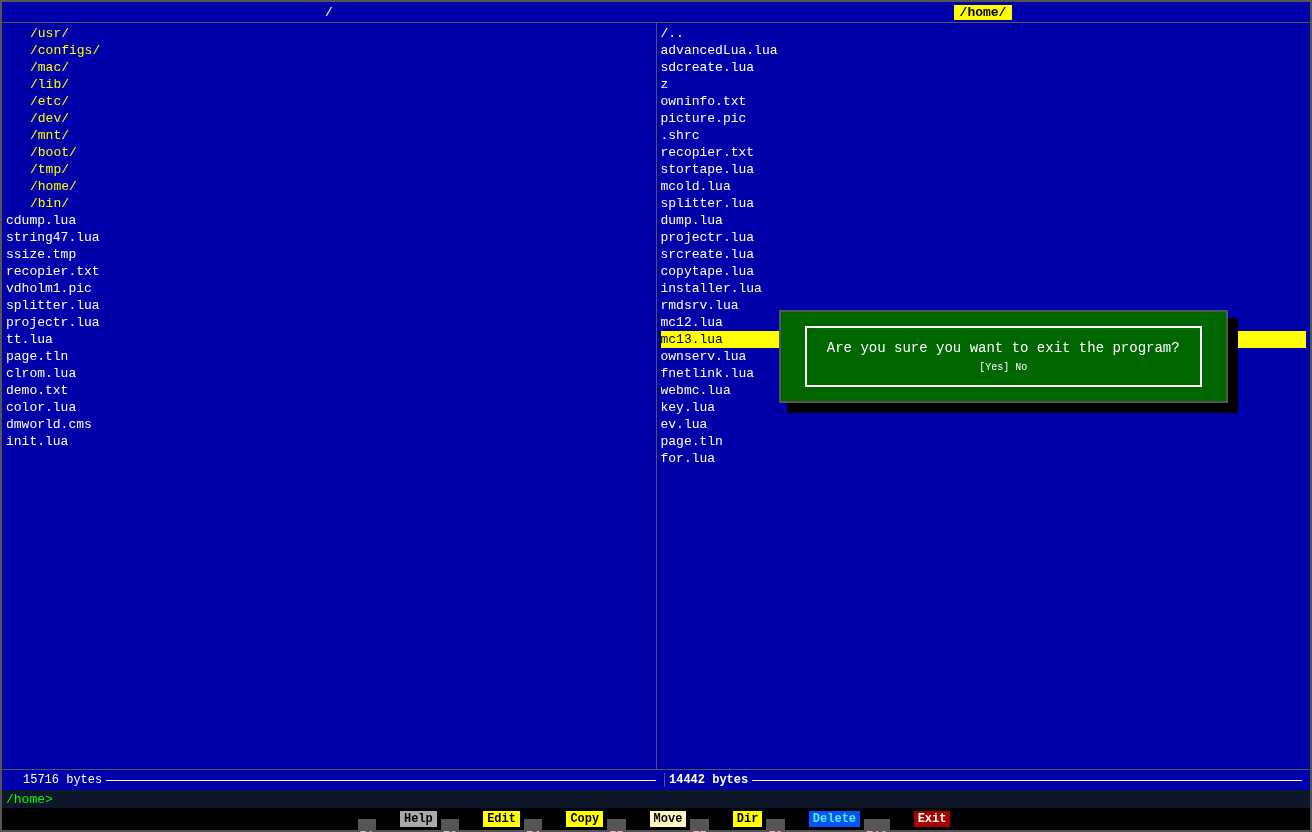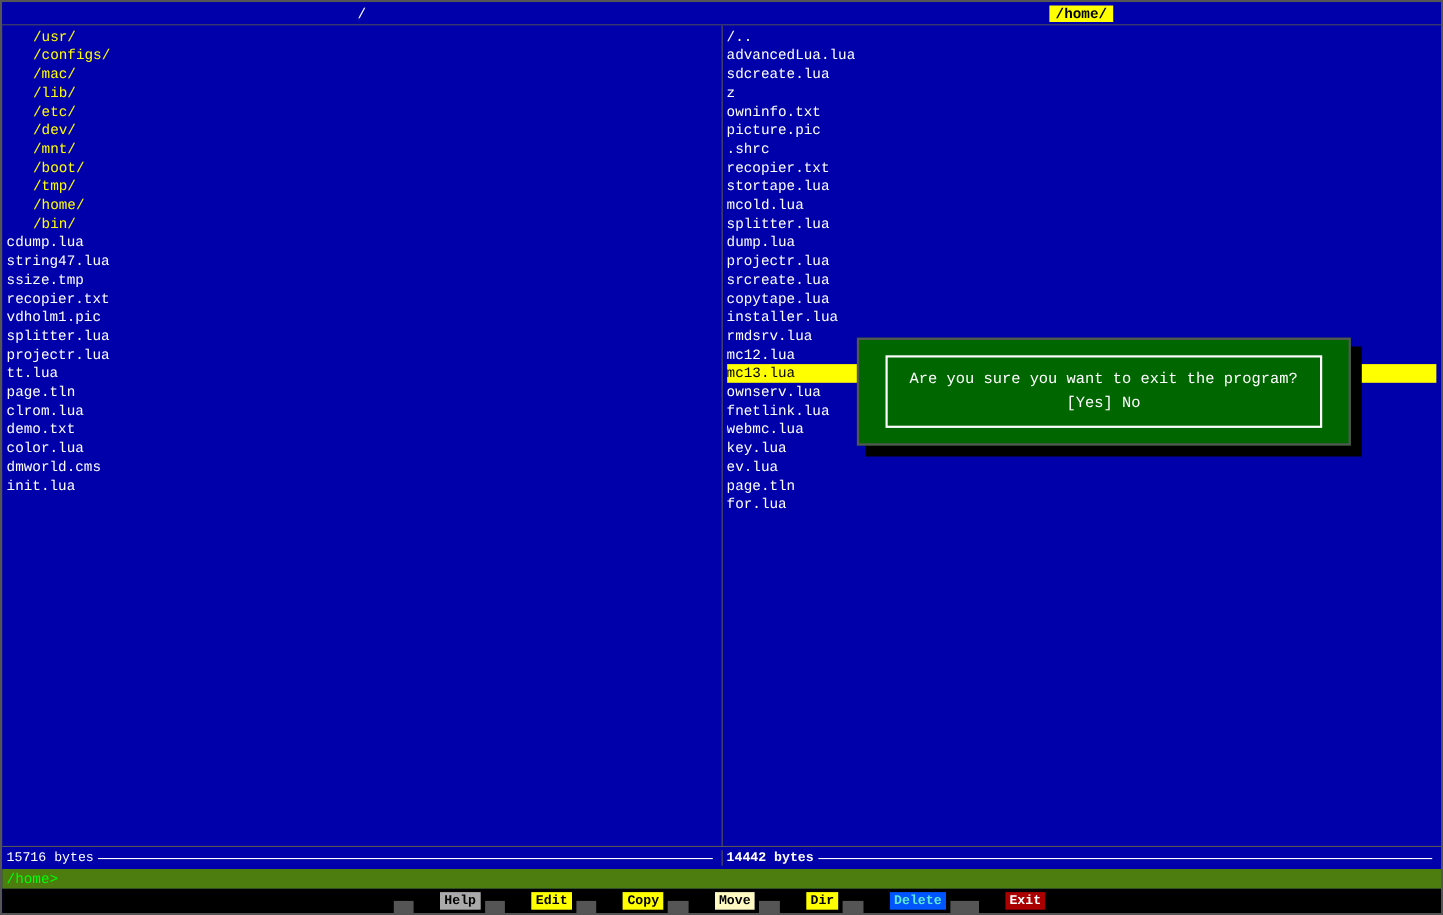--- a/index.html
+++ b/index.html
@@ -95,20 +95,21 @@
       background: #ffff00;
       color: #000;
     }
     
     #status-bar {
       display: flex;
       height: 20px;
       background: #0000aa;
       align-items: center;
       position: relative;
+      padding-left: 17px;
     }
     .panel-status {
       flex: 1;
       display: flex;
       align-items: center;
       font-size: 12px;
       color: #fff;
       padding: 0 4px;
     }
     .panel-status-right {
@@ -120,21 +121,21 @@
     }
     .status-line-sep {
       flex: 1;
       height: 1px;
       background: #fff;
       margin: 0 4px;
     }
     
     #path-bar {
       height: 18px;
-      background: #4d7c0f;
+      background: #0f172a;
       display: flex;
       align-items: center;
       padding: 0 4px;
       color: #0f0;
       font-size: 13px;
     }
     
     #fn-bar {
       height: 22px;
       background: #000;
@@ -198,21 +199,21 @@
       background: #006600;
       text-align: center;
     }
     #dialog-text {
       color: #fff;
       font-size: 14px;
       margin-bottom: 6px;
     }
     #dialog-options {
       color: #fff;
-      font-size: 14px;
+      font-size: 10px;
     }
     #dialog-shadow {
       position: absolute;
       background: #000;
       width: calc(100% + 6px);
       height: calc(100% + 6px);
       top: 6px;
       left: 6px;
       z-index: -1;
     }

